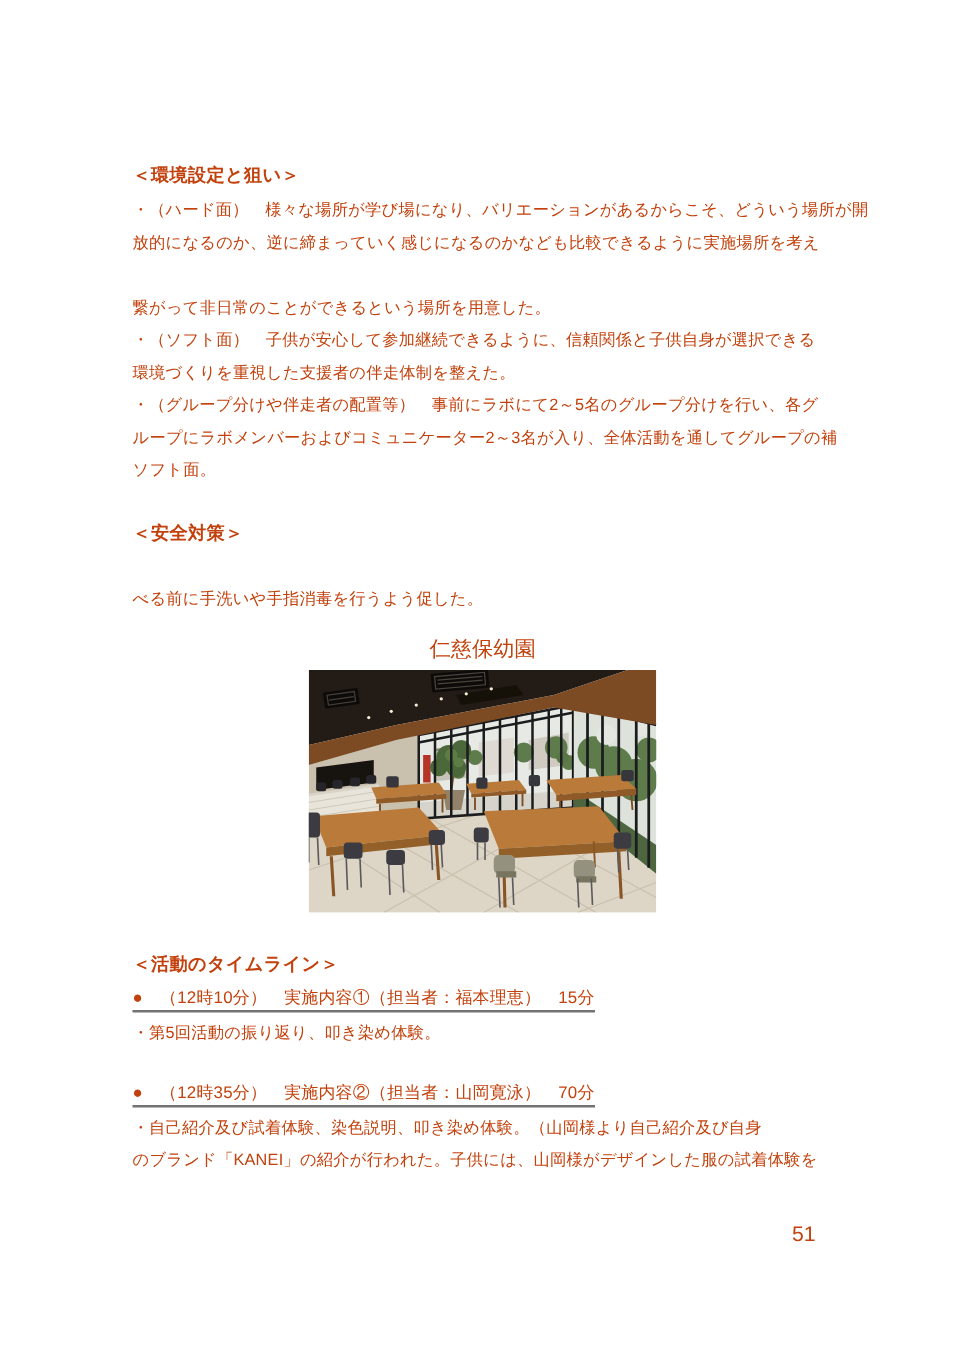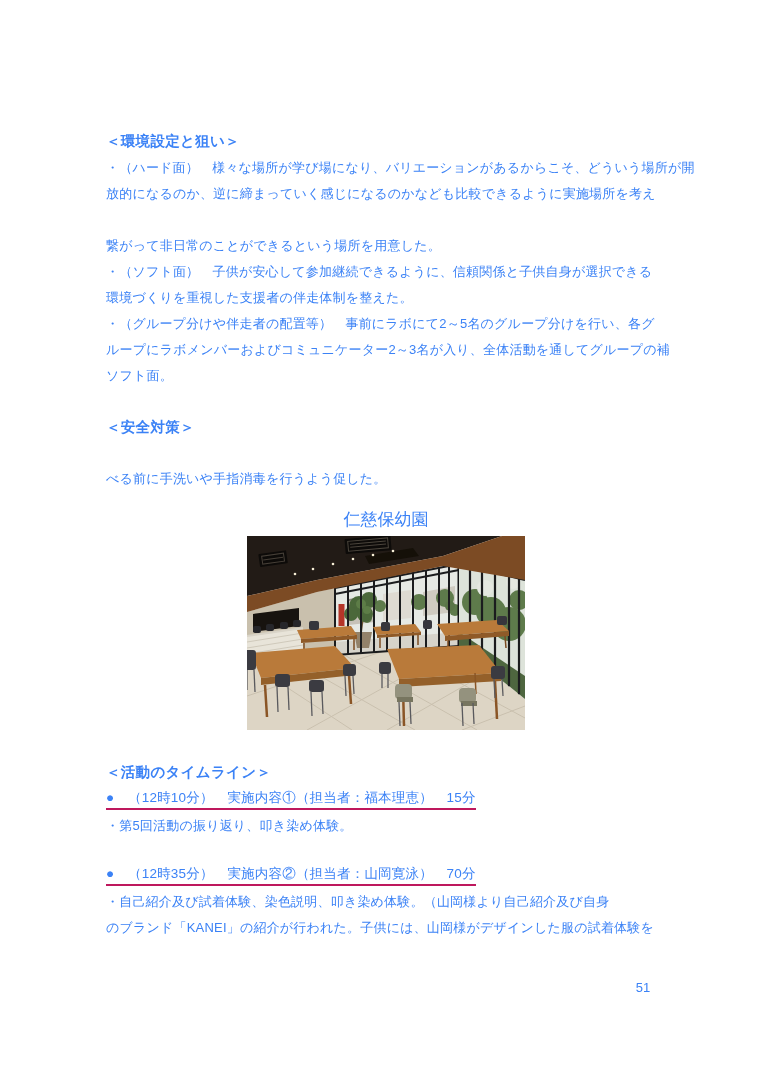--- a/index.html
+++ b/index.html
@@ -1,52 +1,52 @@
 <!DOCTYPE html>
 <html><head>
 <meta charset="utf-8">
 <style>
   html,body{margin:0;padding:0;background:#888;}
   .page{
     position:relative;
     width:768px;height:1087px;
     background:#ffffff;
     font-family:"Liberation Sans",sans-serif;
-    color:#3b82f6;
+    color:#c2410c;
     overflow:hidden;
     margin:0 auto;
   }
   .h{
     position:absolute;left:106px;
     font-size:14.5px;font-weight:bold;
     line-height:20px;white-space:nowrap;
     letter-spacing:0.3px;margin:0;
   }
   .ln{
     position:absolute;left:106px;
     font-size:13px;line-height:20px;
     white-space:nowrap;letter-spacing:0.2px;
   }
   .tl{font-size:13.5px;}
   .ul{
-    border-bottom:2px solid #be185d;
+    border-bottom:2px solid #737373;
     padding-bottom:3px;
   }
   .caption{
     position:absolute;left:247px;width:278px;
     text-align:center;font-size:17px;line-height:22px;
   }
   .photo{
     position:absolute;left:247px;top:536px;
     width:278px;height:194px;
   }
   .photo svg{display:block;width:278px;height:194px;}
   .pagenum{
     position:absolute;left:628px;top:979px;width:30px;
-    text-align:center;font-size:13px;line-height:18px;
+    text-align:center;font-size:17px;line-height:18px;
   }
 </style>
 </head>
 <body>
 
 <div class="page">
 
   <div class="h" style="top:131px">＜環境設定と狙い＞</div>
   <div class="ln" style="top:158px">・（ハード面）　様々な場所が学び場になり、バリエーションがあるからこそ、どういう場所が開</div>
   <div class="ln" style="top:184px">放的になるのか、逆に締まっていく感じになるのかなども比較できるように実施場所を考え</div>

